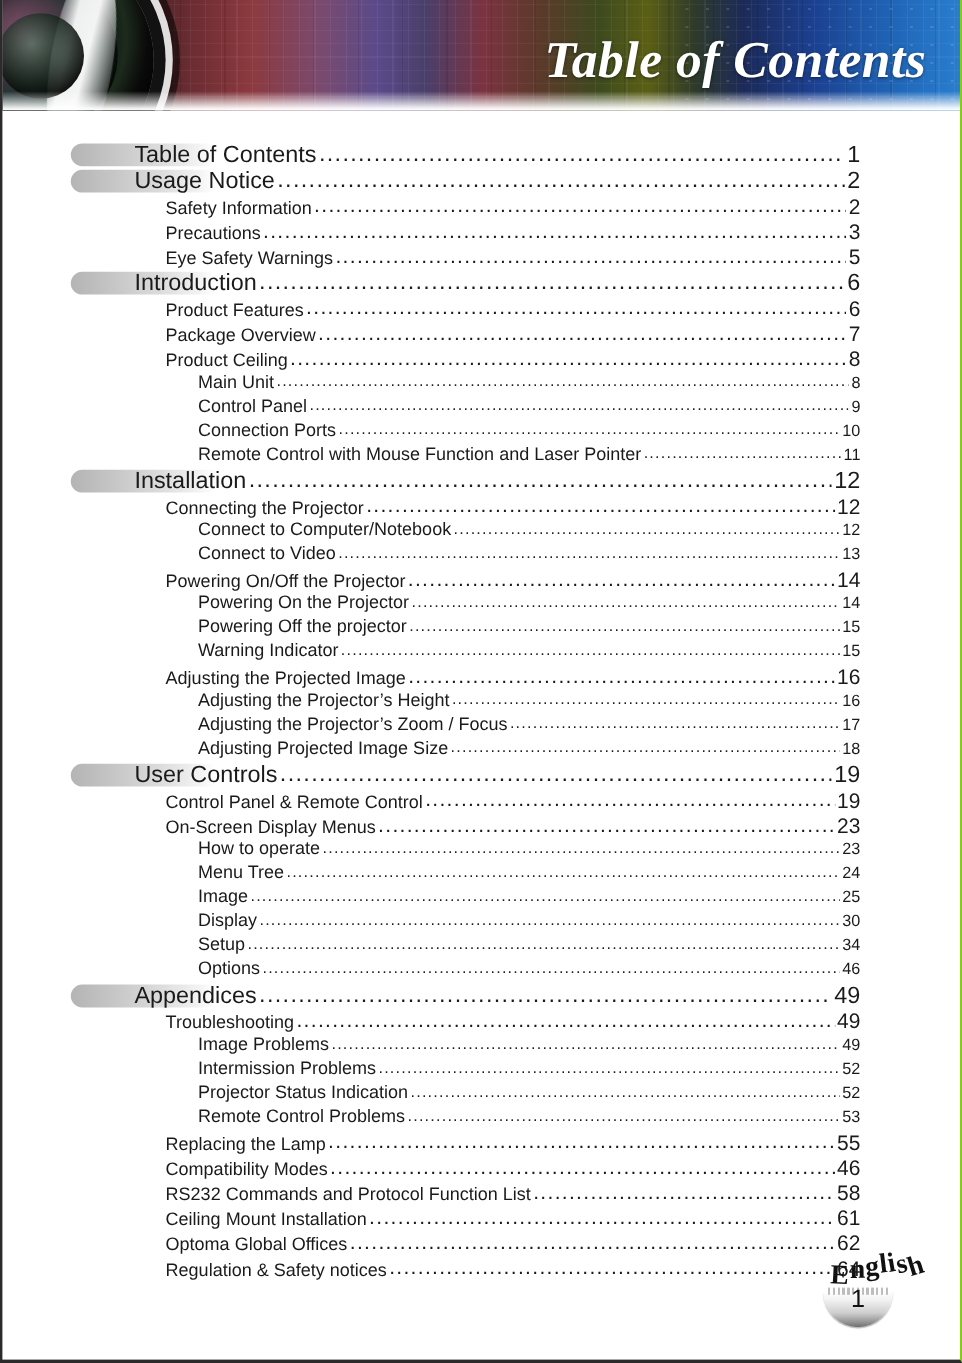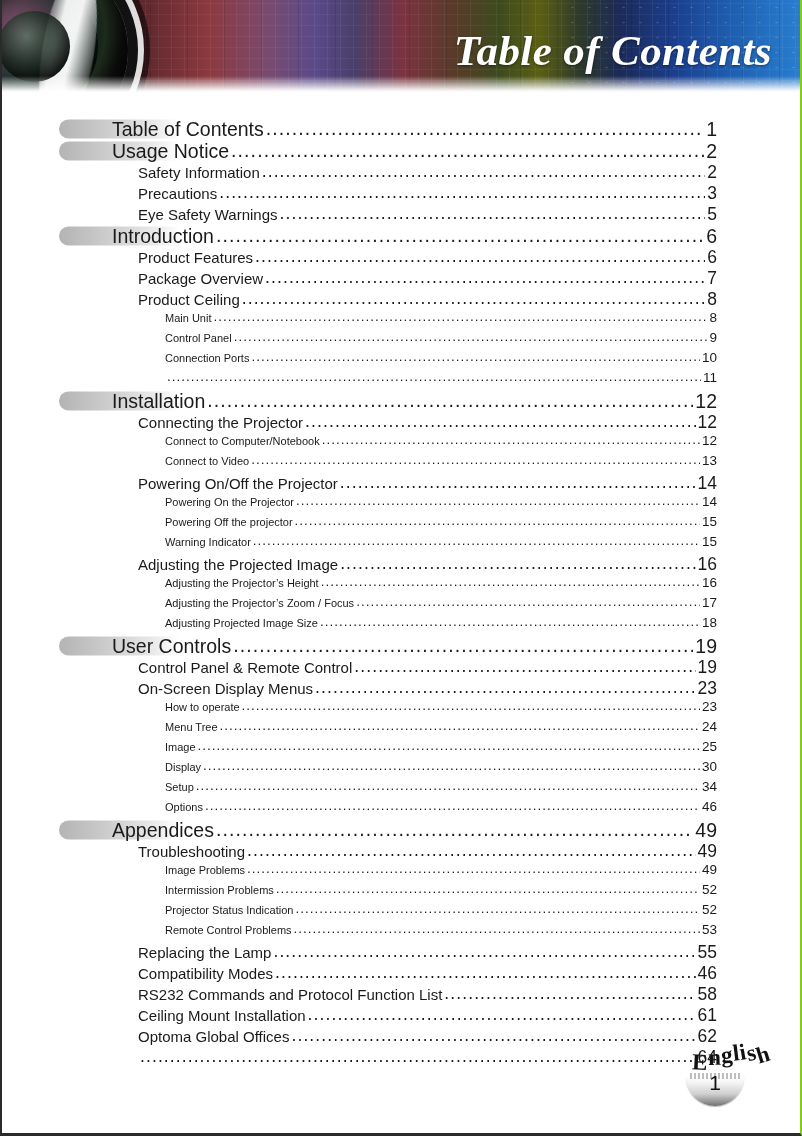--- a/index.html
+++ b/index.html
@@ -163,21 +163,21 @@
   
   .lvl2 { height:21px; }
   .lvl2 .rowinner { padding-left:136px; padding-right:87px; }
   .lvl2 .label { font-size:15px; }
   .lvl2 .leader { font-size:17.5px; position:relative; top:-1px; }
   .lvl2 .pageno { font-size:17.5px; }
 
   
   .lvl3 { height:20px; }
   .lvl3 .rowinner { padding-left:163px; padding-right:87px; }
-  .lvl3 .label { font-size:11px; }
+  .lvl3 .label { font-size:15px; }
   .lvl3 .leader { font-size:13.5px; position:relative; top:-1px; letter-spacing:1.0px; }
   .lvl3 .pageno { font-size:13.5px; }
 
   
   #footer {
     position:absolute; right:20px; bottom:24px;
     width:140px; height:66px;
   }
   #english {
     position:absolute; right:10px; top:0;
@@ -312,20 +312,21 @@
       </div>
       <div class="row lvl3">
         <div class="rowinner">
           <span class="label">Connection Ports</span>
           <span class="leader"></span>
           <span class="pageno">10</span>
         </div>
       </div>
       <div class="row lvl3">
         <div class="rowinner">
+          <span class="label">Remote Control with Mouse Function and Laser Pointer</span>
           <span class="leader"></span>
           <span class="pageno">11</span>
         </div>
       </div>
       <div class="row lvl1">
         <div class="pill"></div>
         <div class="rowinner">
           <span class="label">Installation</span>
           <span class="leader"></span>
           <span class="pageno">12</span>
@@ -545,20 +546,21 @@
       </div>
       <div class="row lvl2">
         <div class="rowinner">
           <span class="label">Optoma Global Offices</span>
           <span class="leader"></span>
           <span class="pageno">62</span>
         </div>
       </div>
       <div class="row lvl2">
         <div class="rowinner">
+          <span class="label">Regulation &amp; Safety notices</span>
           <span class="leader"></span>
           <span class="pageno">64</span>
         </div>
       </div>
     </div>
 
   <div id="footer">
     <div id="english"><span class="c0">E</span><span class="c1">n</span><span class="c2">g</span><span class="c3">l</span><span class="c4">i</span><span class="c5">s</span><span class="c6">h</span></div>
     <div id="pagebadge"></div>
     <div id="pagenum">1</div>

